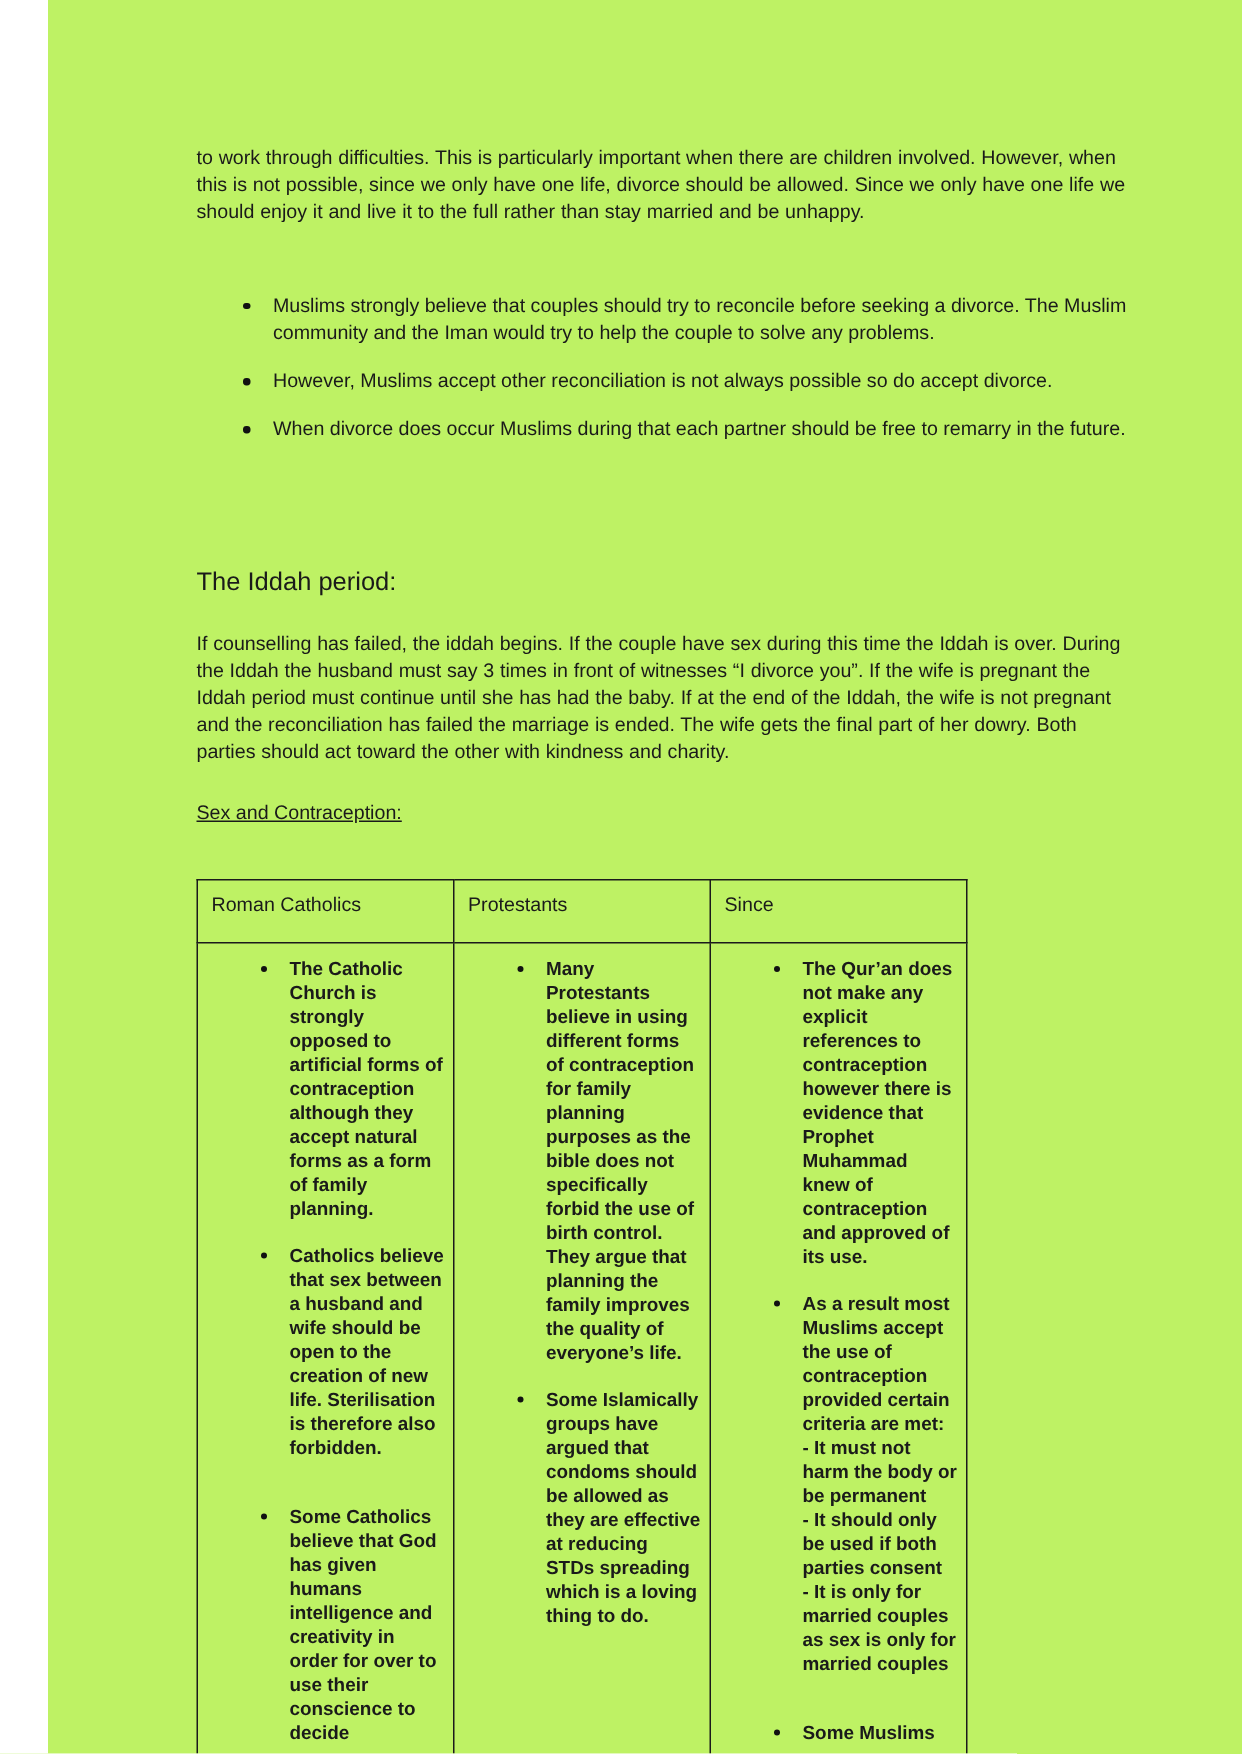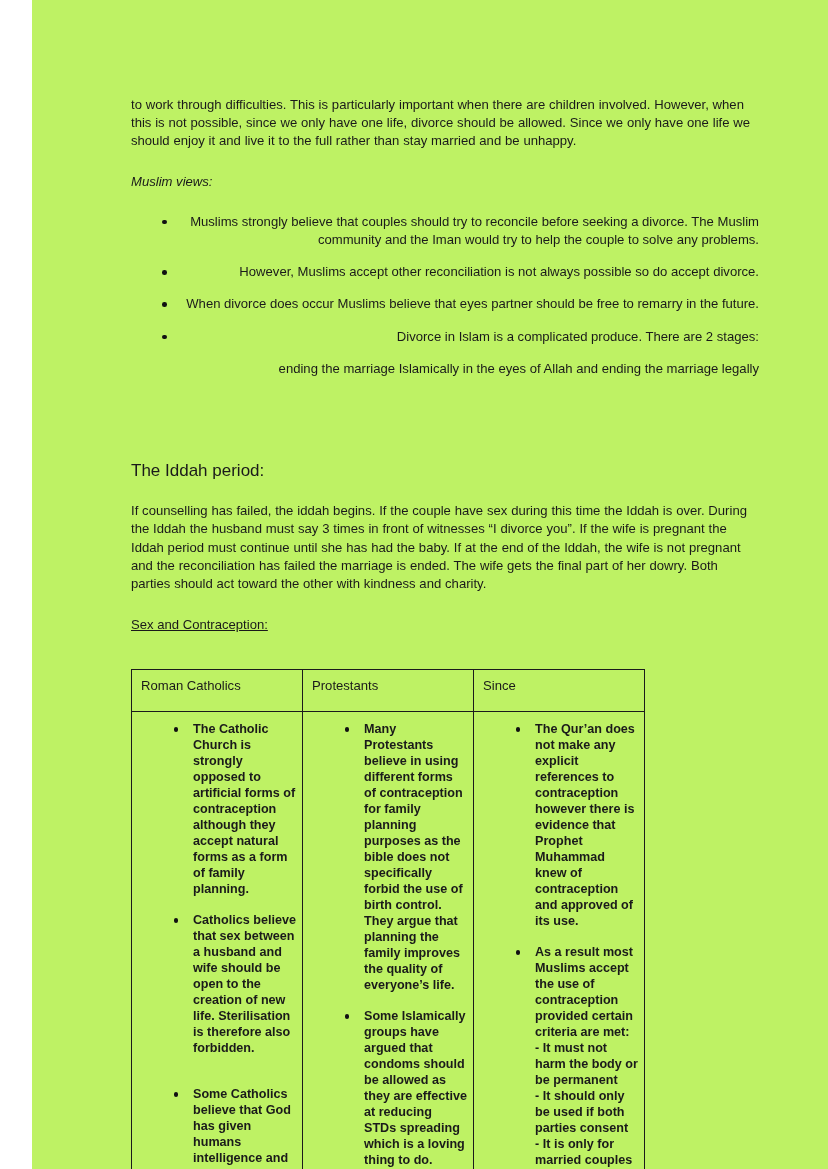--- a/index.html
+++ b/index.html
@@ -54,21 +54,20 @@
     font-size: 13.1px;
     line-height: 18.2px;
     text-decoration: underline;
     display: inline-block;
   }
 
   ul.bullets {
     margin: 0;
     padding: 0;
     list-style: none;
-    text-align: right;
   }
   ul.bullets > li {
     position: relative;
     padding-left: 51px;
     font-size: 13.1px;
     line-height: 18.2px;
     margin-bottom: 14px;
   }
   ul.bullets > li:last-child { margin-bottom: 0; }
   ul.bullets > li::before {
@@ -142,37 +141,32 @@
 </head>
 <body>
 
 <div class="page">
   <div class="content">
 
     <p class="para">to work through difficulties.  This is particularly important when there are children involved.  However, when this is not possible, since we only have one life, divorce should be allowed.  Since we only have one life we should enjoy it and live it to the full rather than stay married and be unhappy.</p>
 
     <div class="spacer-md"></div>
 
-    <div class="italic-head">Muslim views:</div>
 
     <div class="spacer-md"></div>
 
     <ul class="bullets">
       <li>
         <span>Muslims strongly believe that couples should try to reconcile before seeking a divorce.  The Muslim community and the Iman would try to help the couple to solve any problems.</span>
       </li>
       <li>
         <span>However, Muslims accept other reconciliation is not always possible so do accept divorce.</span>
       </li>
       <li>
-        <span>When divorce does occur Muslims believe that eyes partner should be free to remarry in the future.</span>
-      </li>
-      <li>
-        <span>Divorce in Islam is a complicated produce.  There are 2 stages:</span>
-        <span class="sub-line">ending the marriage Islamically in the eyes of Allah and ending the marriage legally</span>
+        <span>When divorce does occur Muslims during that each partner should be free to remarry in the future.</span>
       </li>
     </ul>
 
     <div class="spacer-xl"></div>
     <div class="spacer-md"></div>
 
     <div class="plain-head">The Iddah period:</div>
 
     <div class="spacer-md"></div>
 

